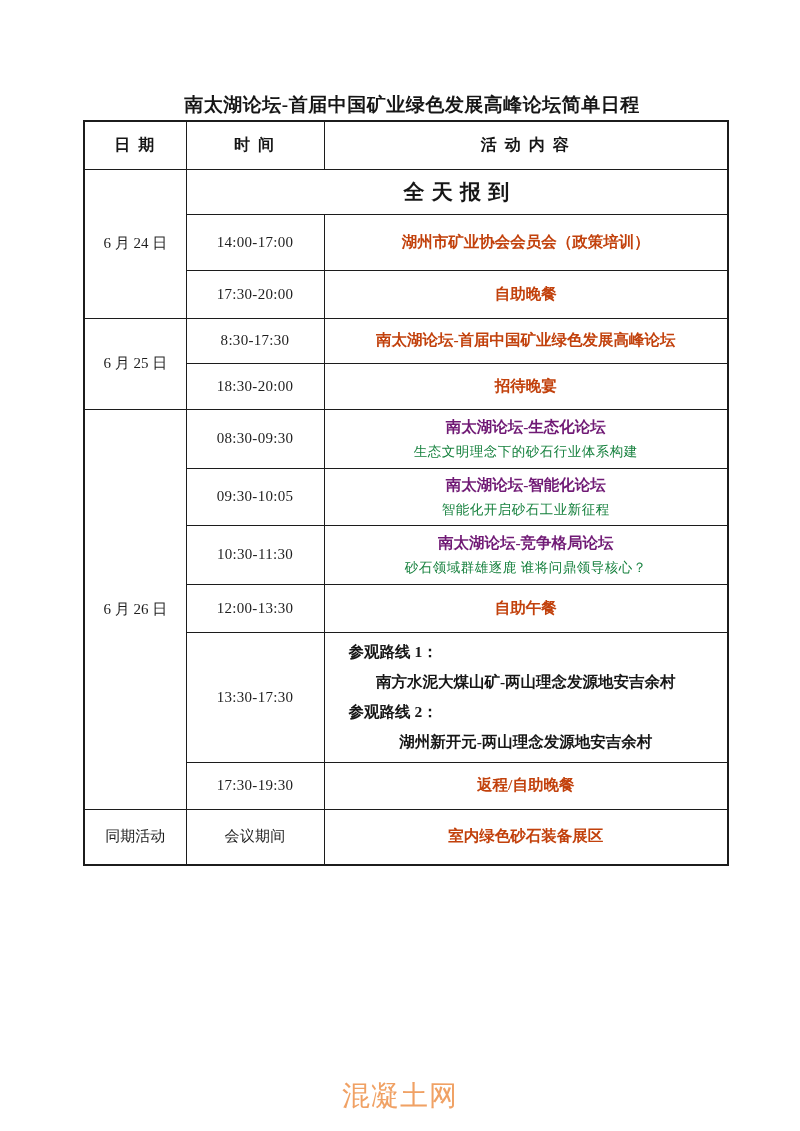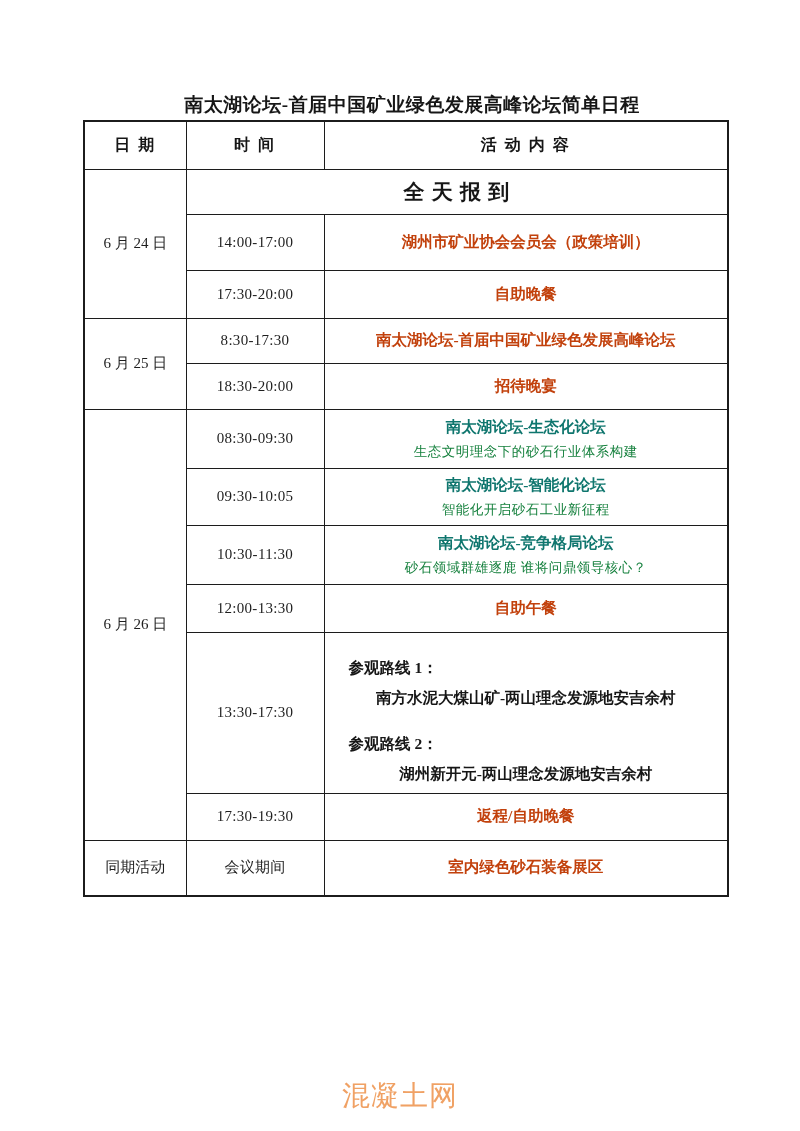--- a/index.html
+++ b/index.html
@@ -22,25 +22,25 @@
     border:1.5px solid #1c1c1c;
     text-align:center;vertical-align:middle;
     padding:0;overflow:hidden;
   }
   th.hdr{font-size:16px;font-weight:bold;letter-spacing:2px;color:#161616;}
   td.date-cell{font-size:15px;font-weight:normal;color:#1e1e1e;}
   td.time-cell{font-size:15px;font-weight:normal;color:#1e1e1e;letter-spacing:0.3px;}
   td.content-cell{font-size:15.5px;font-weight:bold;color:#c2410c;}
   td.merged-cell{font-size:21px;font-weight:bold;color:#161616;letter-spacing:1px;}
   .c-stack{display:flex;flex-direction:column;justify-content:center;align-items:center;gap:8px;height:100%;}
-  .c-main{font-size:15.5px;font-weight:bold;color:#0f766e;line-height:18px;text-align:center;}
+  .c-main{font-size:15.5px;font-weight:bold;color:#701a75;line-height:18px;text-align:center;}
   .c-sub{font-size:13.5px;font-weight:normal;color:#15803d;line-height:16px;letter-spacing:0.5px;}
   .tour-stack{display:flex;flex-direction:column;justify-content:center;height:100%;padding:4px 0;}
   .tour-line{font-size:15.5px;font-weight:bold;line-height:30px;color:#161616;}
-  .tour-line.left{text-align:left;padding-left:24px;margin-top:16px;}
+  .tour-line.left{text-align:left;padding-left:24px;}
   .tour-line.center{text-align:center;}
   .watermark{
     position:absolute;top:1077px;left:0;width:800px;
     text-align:center;font-size:28px;font-weight:normal;
     letter-spacing:1px;
     font-family:"Liberation Sans","DejaVu Sans",sans-serif;
   }
 </style>
 </head>
 <body>

